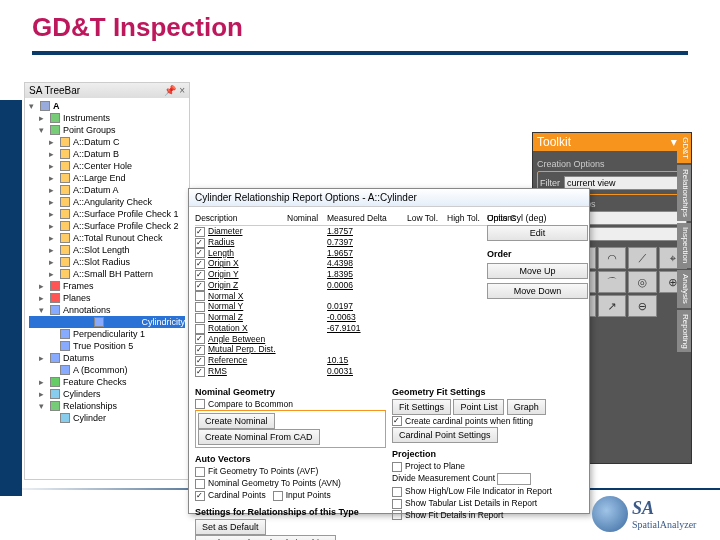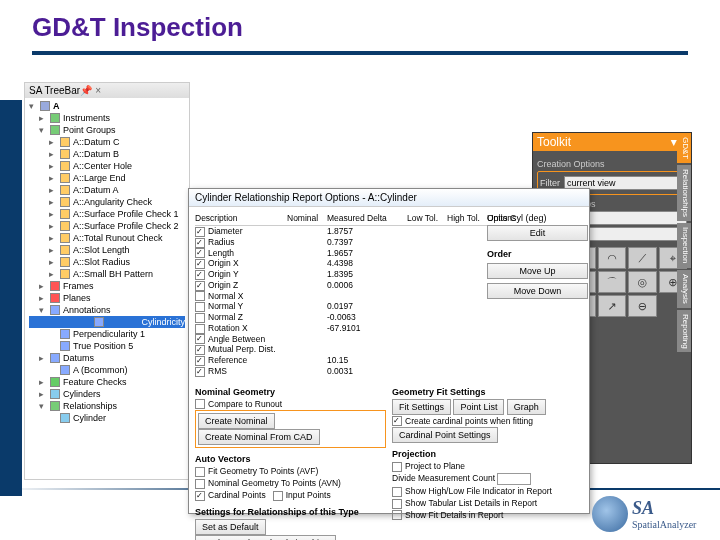--- a/index.html
+++ b/index.html
@@ -7,38 +7,38 @@
     width: 720px; height: 540px;
     font-family: Tahoma, Arial, sans-serif;
     font-size: 10px;
     background: #fff;
     overflow: hidden;
     position: relative;
   }
   .slide-title {
     font-size: 26px;
     font-weight: bold;
-    color: #4c1d95;
+    color: #be185d;
     padding: 12px 32px 4px;
   }
   .title-rule {
     height: 4px; background: #0a3a6a; margin: 4px 32px 0;
   }
   .left-bar {
     position: absolute; left: 0; top: 100px; width: 22px; height: 396px;
     background: #0a3a6a;
   }
   .tree-panel {
     position: absolute; left: 24px; top: 82px; width: 166px; height: 398px;
     background: #fff; border: 1px solid #ccc;
     font-size: 9px;
   }
   .tree-title {
     background: linear-gradient(#eee,#ddd);
-    padding: 2px 4px; font-size: 10px; display:flex; 
+    padding: 2px 4px; font-size: 10px; display:flex; justify-content:space-between;
   }
   .tree-title .pin { color:#666; }
   .tree-body { padding: 2px 4px; }
   .tree-node { display:flex; align-items:center; gap:3px; padding:1px 0; white-space:nowrap; }
   .tree-node .exp { width:8px; color:#666; }
   .ico { width:10px; height:10px; display:inline-block; border:1px solid #888; background:#9ad; }
   .ico-datum { background:#fc6; }
   .ico-flag { background:#f55; }
   .ico-grp { background:#7c7; }
   .ico-ann { background:#8af; }
@@ -65,21 +65,21 @@
   .side-tabs .active { background:#f7941e; }
 
   .dialog {
     position:absolute; left:188px; top:188px; width:402px; height:326px;
     background:#fff; border:1px solid #888; font-size:9px;
     box-shadow:2px 2px 6px rgba(0,0,0,.3);
   }
   .dlg-title { background:linear-gradient(#fff,#e4eef9); padding:3px 6px; border-bottom:1px solid #ccc; font-size:10px;}
   .dlg-body { padding:4px 6px; }
   .grid-head { display:grid; grid-template-columns:92px 40px 40px 40px 40px 40px 50px; font-size:8.5px; border-bottom:1px solid #ccc; padding:2px 0;}
-  .grid-row { display:grid; grid-template-columns:92px 40px 40px 40px 40px 40px 50px; font-size:8.5px; padding:0;}
+  .grid-row { display:grid; grid-template-columns:92px 40px 40px 40px 40px 40px 50px; font-size:8.5px; padding:0;text-decoration:underline;}
   .cb { width:10px; height:10px; border:1px solid #888; display:inline-block; margin-right:3px; vertical-align:middle;}
   .cb.on::after { content:"✓"; font-size:8px; position:relative; top:-2px; left:0; }
   .right-col { position:absolute; right:6px; top:24px; width:96px; font-size:9px;}
   .btn { background:linear-gradient(#f8f8f8,#e4e4e4); border:1px solid #999; padding:2px 6px; font-size:9px; display:inline-block; text-align:center;}
   .btn-wide { width:101px; margin:2px 0;}
   .section-label { font-weight:bold; margin-top:6px; margin-bottom:2px; font-size:9px;}
   .hl-box { border:1px solid #f7941e; padding:2px; display:inline-block;}
   .bottom-grid { display:grid; grid-template-columns:1fr 1fr; gap:6px; margin-top:4px; font-size:8.5px;}
   .chk-line { margin:1px 0; }
   .mini-in { width:34px; border:1px solid #999; height:12px; display:inline-block; vertical-align:middle;}
@@ -436,21 +436,21 @@
       <div>Units Cyl (deg)</div>
       <div class="btn btn-wide">Edit</div>
       <div class="section-label">Order</div>
       <div class="btn btn-wide">Move Up</div>
       <div class="btn btn-wide">Move Down</div>
     </div>
 
     <div class="bottom-grid">
       <div>
         <div class="section-label">Nominal Geometry</div>
-        <div class="chk-line"><span class="cb"></span><span>Compare to Runout</span></div>
+        <div class="chk-line"><span class="cb"></span><span>Compare to Bcommon</span></div>
         <span class="hl-box">
           <span class="btn">Create Nominal</span>
           <span class="btn">Create Nominal From CAD</span>
         </span>
         <div class="section-label">Auto Vectors</div>
         <div class="chk-line"><span class="cb"></span><span>Fit Geometry To Points (AVF)</span></div>
         <div class="chk-line"><span class="cb"></span><span>Nominal Geometry To Points (AVN)</span></div>
         <div class="chk-line"><span class="cb on"></span><span>Cardinal Points</span> &nbsp; <span class="cb"></span><span>Input Points</span></div>
         <div class="section-label">Settings for Relationships of this Type</div>
         <span class="btn">Set as Default</span>

